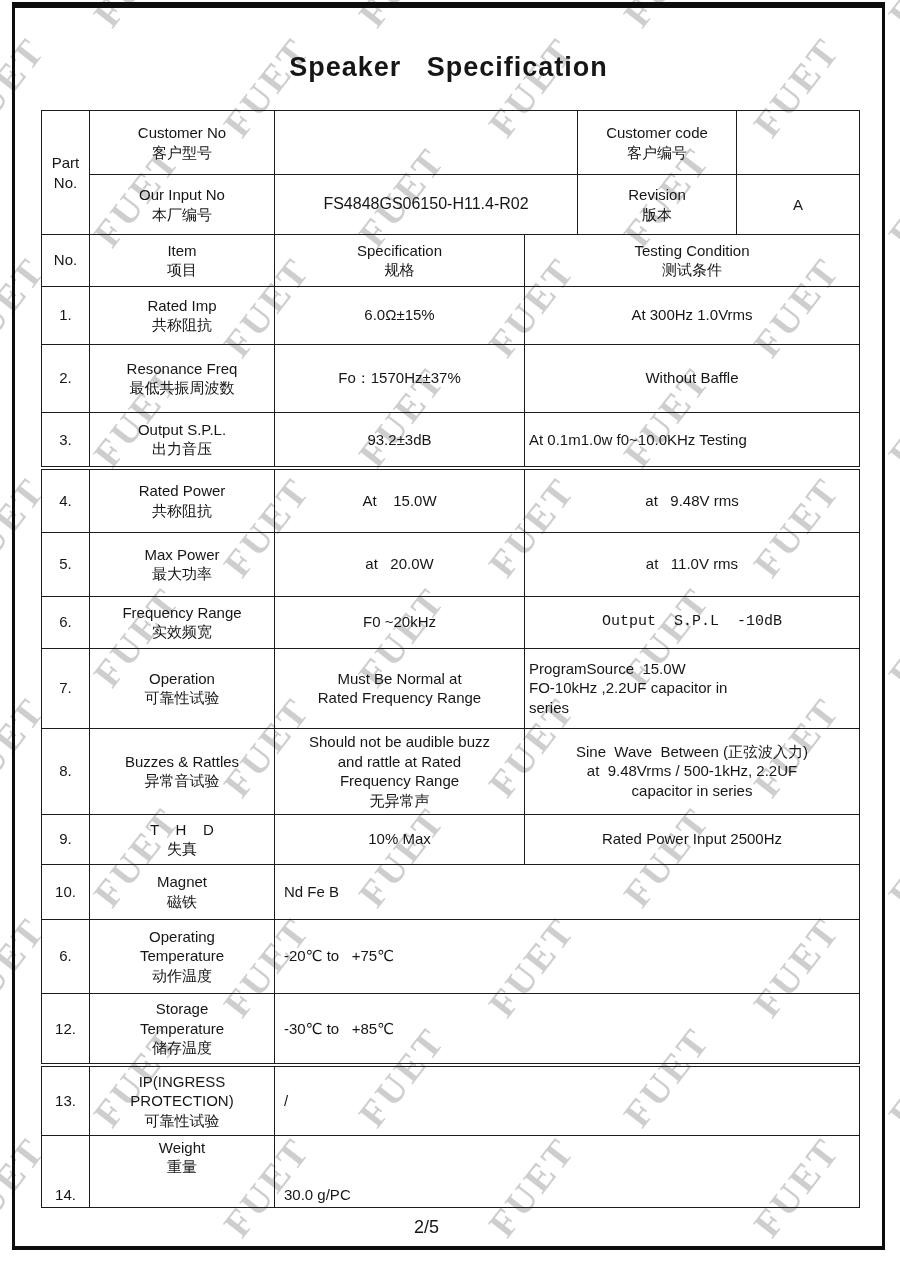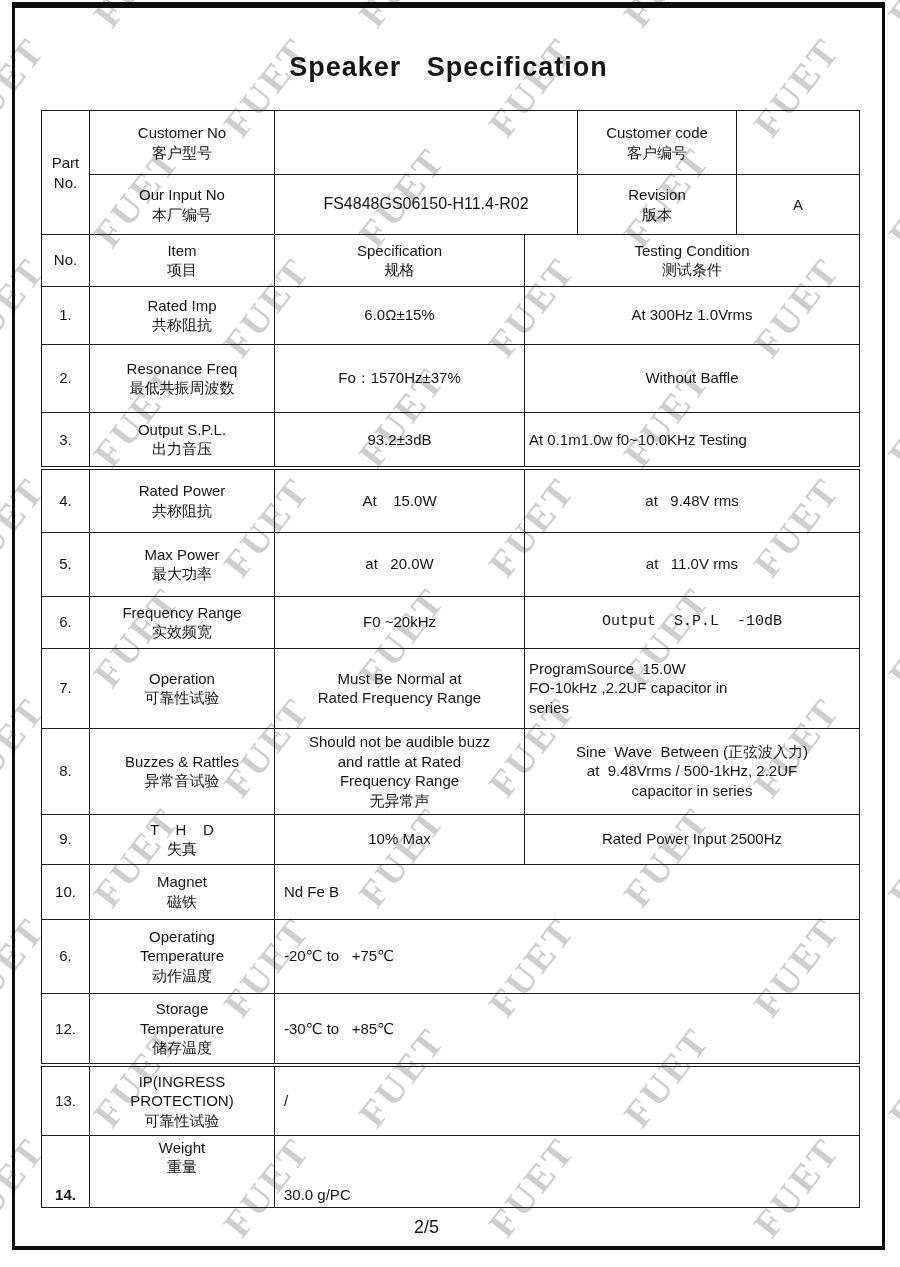--- a/index.html
+++ b/index.html
@@ -232,21 +232,21 @@
 Temperature</div><div class="zh">储存温度</div></td>
           <td colspan="2" class="pad-left">-30℃ to   +85℃</td>
         </tr>
         <tr class="dbl-top" style="height: 70px;">
           <td>13.</td>
           <td><div class="en">IP(INGRESS
 PROTECTION)</div><div class="zh">可靠性试验</div></td>
           <td colspan="2" class="pad-left">/</td>
         </tr>
         <tr style="height: 72px;">
-          <td style="vertical-align: bottom; font-weight: bold;">14.</td>
+          <td style="vertical-align: bottom;">14.</td>
           <td style="vertical-align: top;"><div class="en">Weight</div><div class="zh">重量</div></td>
           <td colspan="2" class="pad-left" style="vertical-align: bottom;">30.0 g/PC</td>
         </tr>
       </tbody>
   </table>
 
   <div class="footer">2/5</div>
 </div>
 
 </body></html>

